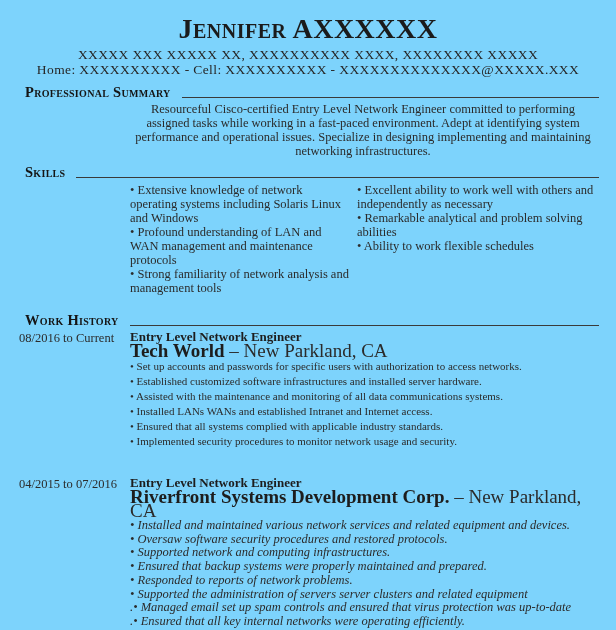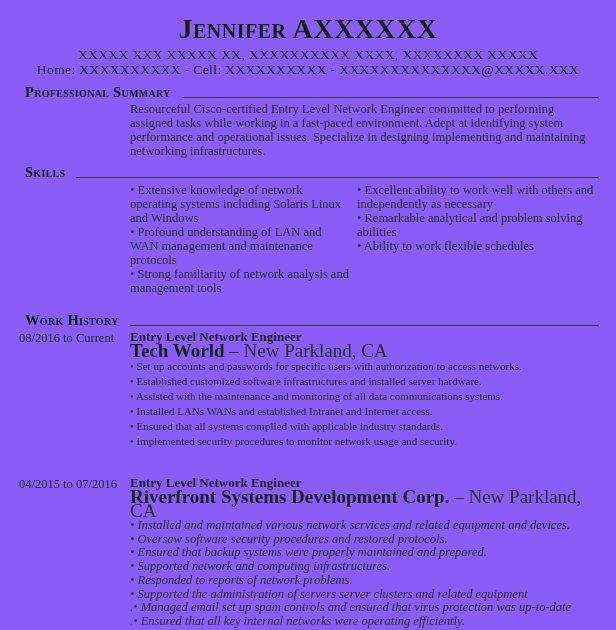--- a/index.html
+++ b/index.html
@@ -1,20 +1,20 @@
 <!DOCTYPE html>
 <html><head>
 <meta charset="utf-8">
 <style>
   * { margin:0; padding:0; box-sizing:border-box; }
   html,body { background:#ffffff; }
   .page {
     position:relative;
     width:616px; height:630px;
-    background:#8b5cf6;
+    background:#7dd3fc;
     overflow:hidden;
     font-family:"Liberation Serif", serif;
     color:#2b2b2b;
   }
   
   .name {
     padding-top:13px;
     text-align:center;
     font-variant:small-caps;
     font-weight:bold;
@@ -54,20 +54,21 @@
   }
   .sec-summary  { margin-top:8px; }
   .sec-skills   { margin-top:7px; }
   .sec-work     { margin-top:18px; }
   
   .summary-body {
     margin:2px 20px 0 130px;
     font-size:12.5px;
     line-height:14px;
     color:#2b2b2b;
+    text-align:center;
   }
   .skills-cols {
     display:flex;
     margin:3px 16px 0 130px;
   }
   .skills-col-left  { width:222px; flex:none; }
   .skills-col-right { flex:1; padding-left:5px; }
   .skills-col-left .bullet,
   .skills-col-right .bullet {
     font-size:12.5px;
@@ -157,22 +158,22 @@
   <div class="job job-2">
     <div class="job-dates">04/2015 to 07/2016</div>
     <div class="job-main">
       <div class="job-title">Entry Level Network Engineer</div>
       <div class="job-company-line">
         <span class="job-company">Riverfront Systems Development Corp.</span><span class="job-location"> – New Parkland, CA</span>
       </div>
       <div class="job-bullets">
           <div class="bullet">• Installed and maintained various network services and related equipment and devices.</div>
           <div class="bullet">• Oversaw software security procedures and restored protocols.</div>
+          <div class="bullet">• Supported network and computing infrastructures.</div>
           <div class="bullet">• Ensured that backup systems were properly maintained and prepared.</div>
-          <div class="bullet">• Supported network and computing infrastructures.</div>
           <div class="bullet">• Responded to reports of network problems.</div>
           <div class="bullet">• Supported the administration of servers server clusters and related equipment</div>
           <div class="bullet">.• Managed email set up spam controls and ensured that virus protection was up-to-date</div>
           <div class="bullet">.• Ensured that all key internal networks were operating efficiently.</div>
           <div class="bullet">• Retrieved lost or forgotten passwords for authorized users.</div>
           <div class="bullet">• Periodically assisted with help desk operations.</div>
         </div>
     </div>
   </div>
 

